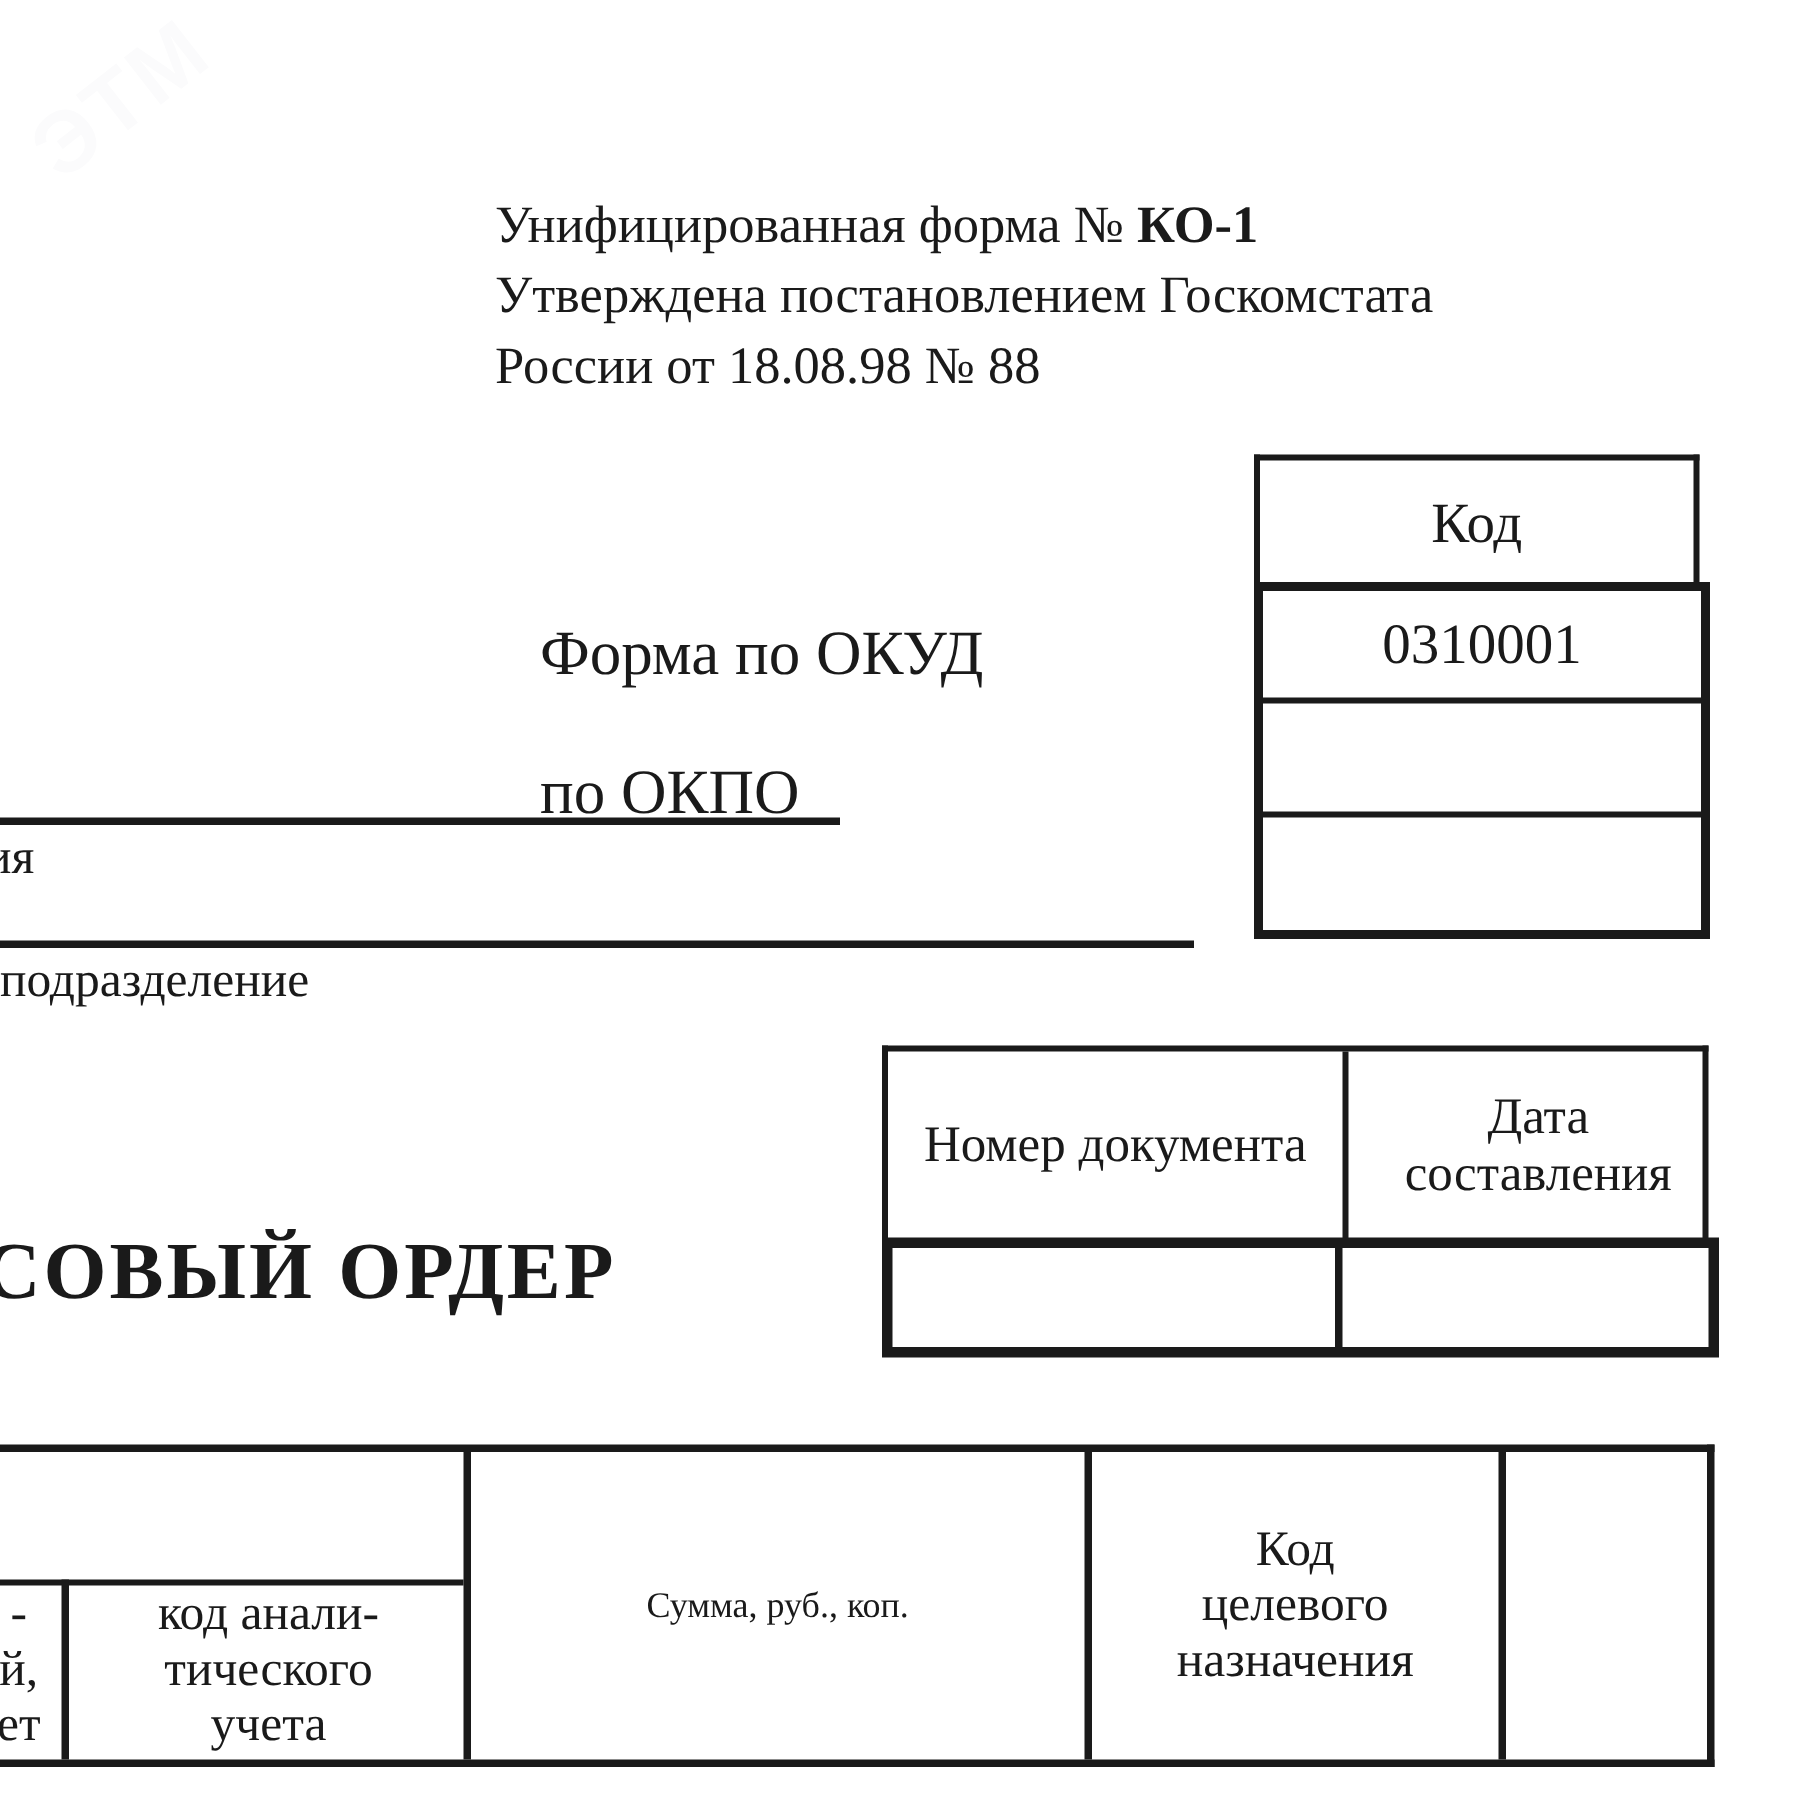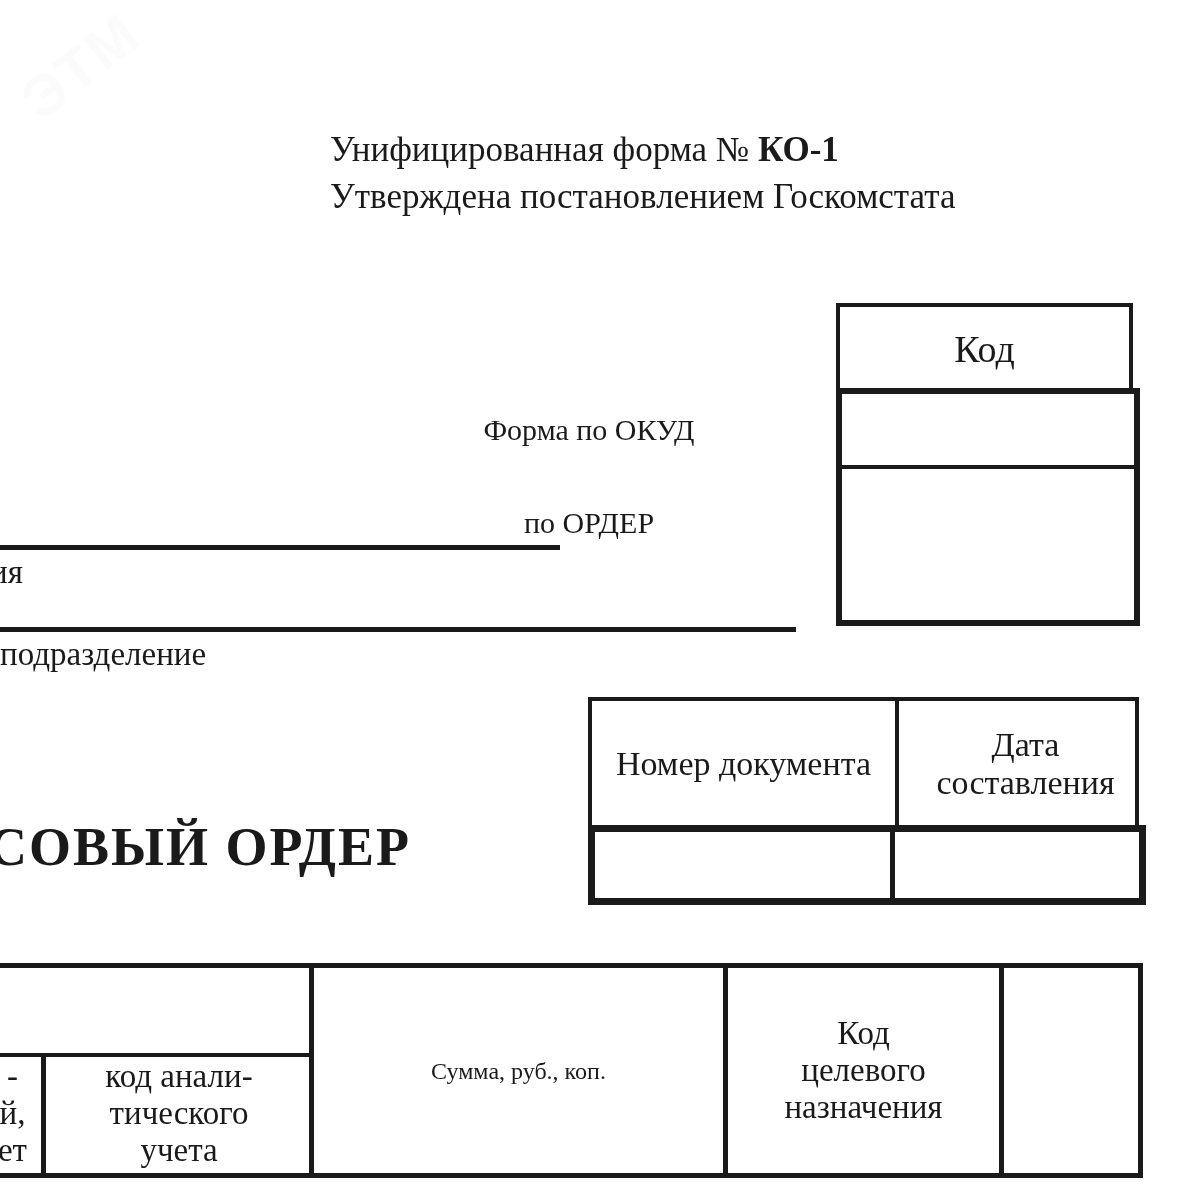--- a/index.html
+++ b/index.html
@@ -97,24 +97,24 @@
   #code-row-head .cell-text {
     height: 100%;
     display: flex;
     align-items: center;
     justify-content: center;
   }
 
   
   .right-label {
     position: absolute;
-    font-size: 30px;
-    line-height: 1;
-    white-space: nowrap;
-    text-align: center;
+    font-size: 42px;
+    line-height: 1;
+    white-space: nowrap;
+    text-align: left;
   }
   #label-okud { left: 360px; top: 415px; width: 458px; }
   #label-okpo { left: 360px; top: 508px; width: 458px; }
 
   
   .rule {
     position: absolute;
     background: #1a1a1a;
   }
   #rule-org { left: -20px; top: 545px; width: 580px; height: 5px; }
@@ -218,37 +218,41 @@
 
 <div id="page">
 
   <div id="watermark">
     <span>ЭТМ</span>
   </div>
 
   <div id="form-header">
     <span class="ln"><span>Унифицированная форма № </span><b>КО-1</b></span>
     <span class="ln">Утверждена постановлением Госкомстата</span>
+    <span class="ln">России от 18.08.98 № 88</span>
   </div>
 
   <div id="code-row-head" class="code-table">
     <div class="cell-text">Код</div>
   </div>
 
   <div id="code-body">
+    <div class="crow">
+      <div class="cell-text">0310001</div>
+    </div>
     <div class="crow">
       <div class="cell-text"></div>
     </div>
     <div class="crow">
       <div class="cell-text"></div>
     </div>
   </div>
 
   <div id="label-okud" class="right-label">Форма по ОКУД</div>
-  <div id="label-okpo" class="right-label">по ОРДЕР</div>
+  <div id="label-okpo" class="right-label">по ОКПО</div>
 
   <div id="rule-org" class="rule"></div>
   <div id="cap-org" class="caption">ия</div>
 
   <div id="rule-sub" class="rule"></div>
   <div id="cap-sub" class="caption">подразделение</div>
 
   <div id="doc-title">СОВЫЙ  ОРДЕР</div>
 
   <div id="nd-head">

